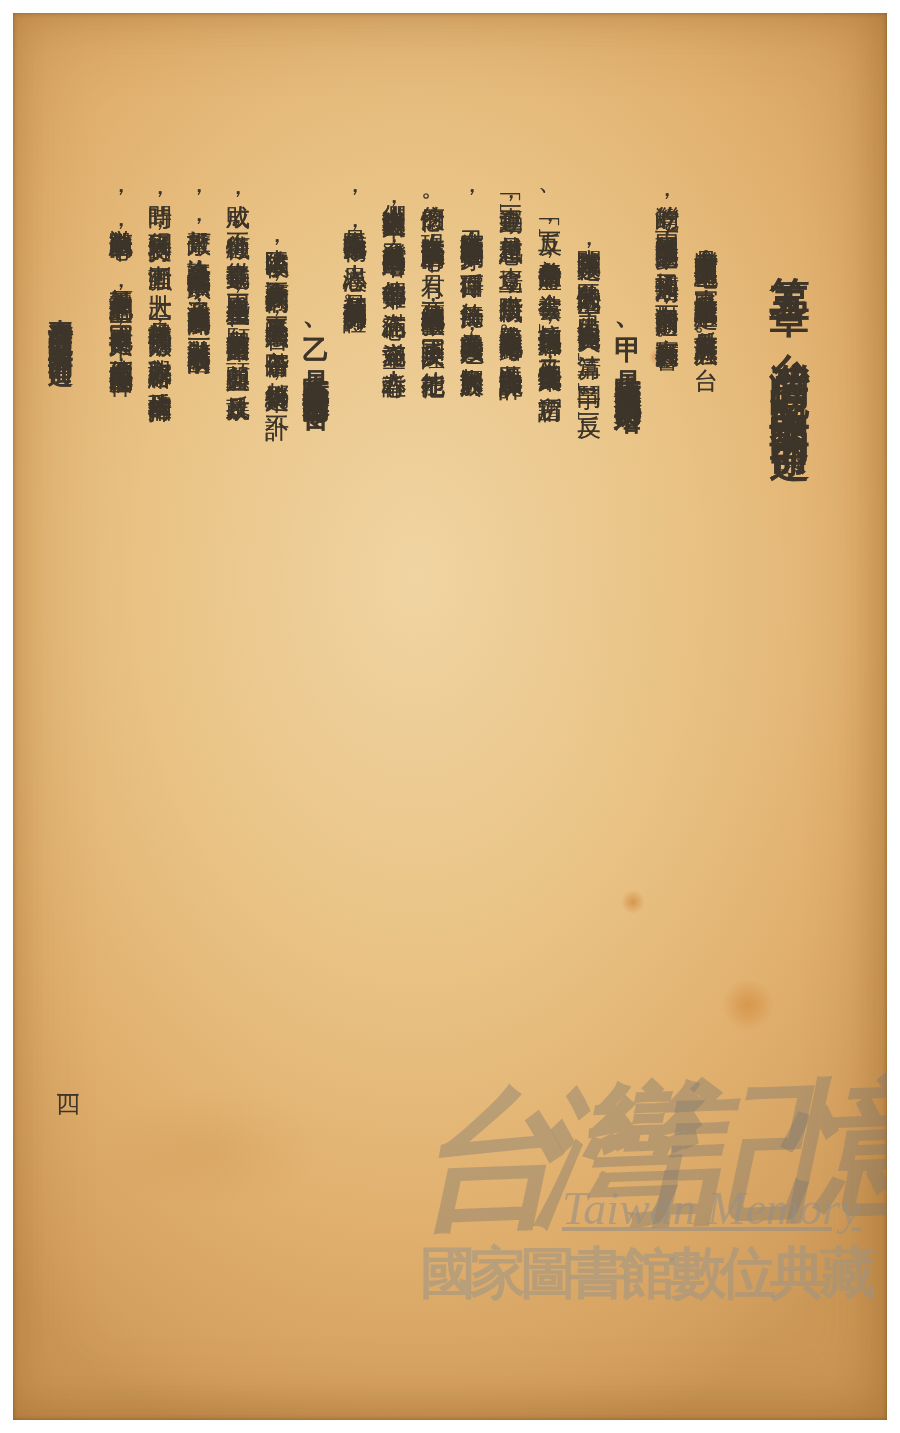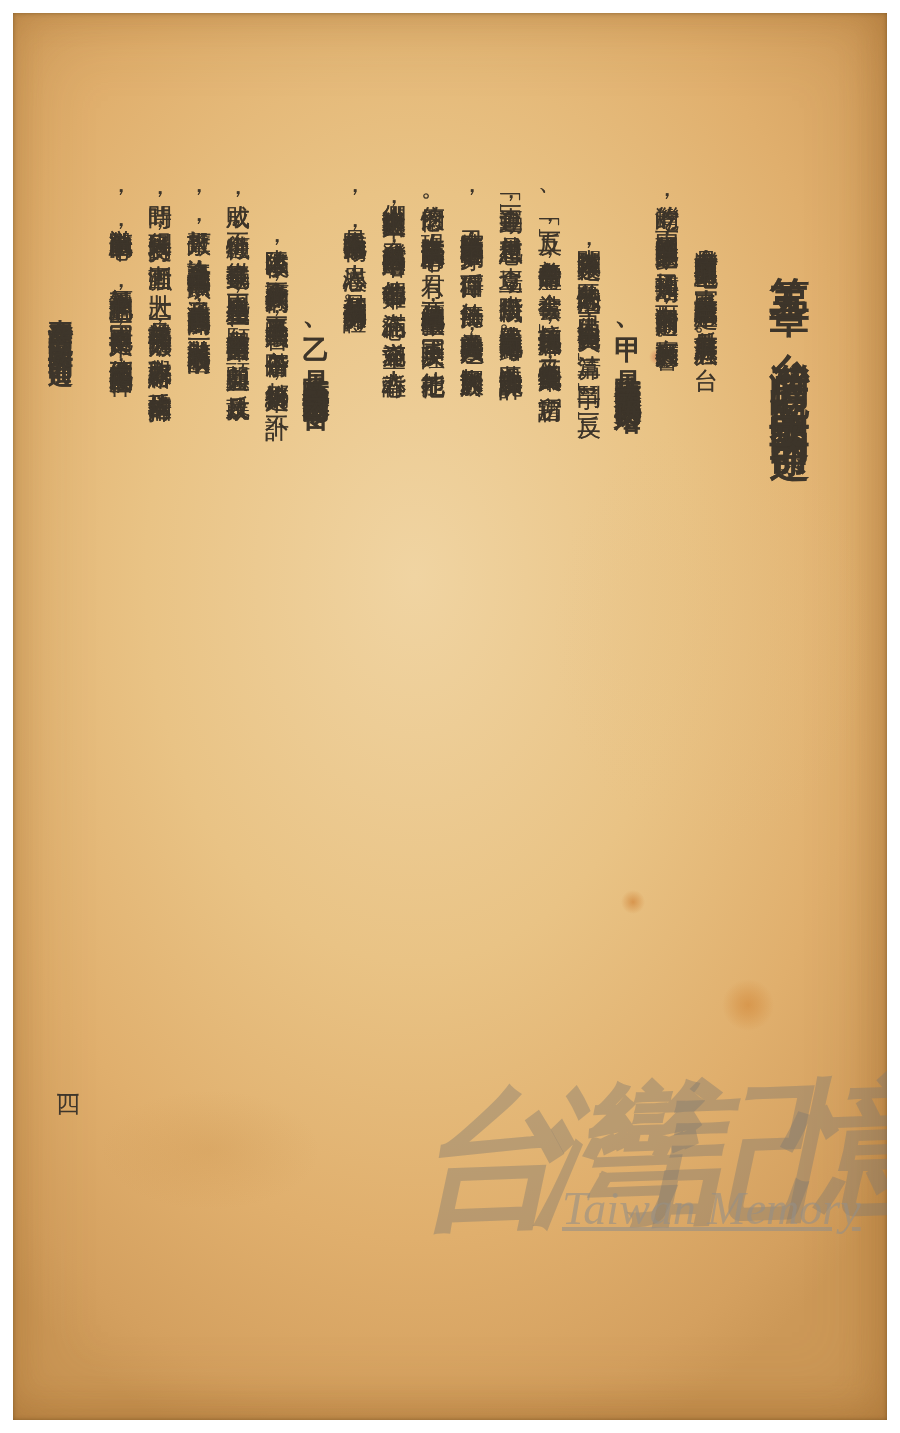--- a/index.html
+++ b/index.html
@@ -137,14 +137,15 @@
     <div class="col cont">時間，得到人民的支持，漸漸強固、壯大。並且竭盡一切可能的方法，與政府取得聯絡，接受政府的指揮</div>
     <div class="col cont">，游擊戰士的心目中，　領袖是不會忘記他們的，國軍也一定要打回來，他們在鐵幕內多殺死一個匪幹，</div>
   </div>
 
   <div class="margin-title">臺灣的屹立與中國的前進</div>
 
   <div class="page-number">四一</div>
 
   <div class="wm-logo">台灣記憶</div>
   <div class="wm-latin">Taiwan Memory</div>
+  <div class="wm-caption">國家圖書館數位典藏</div>
 
 </div>
 
 </body></html>

